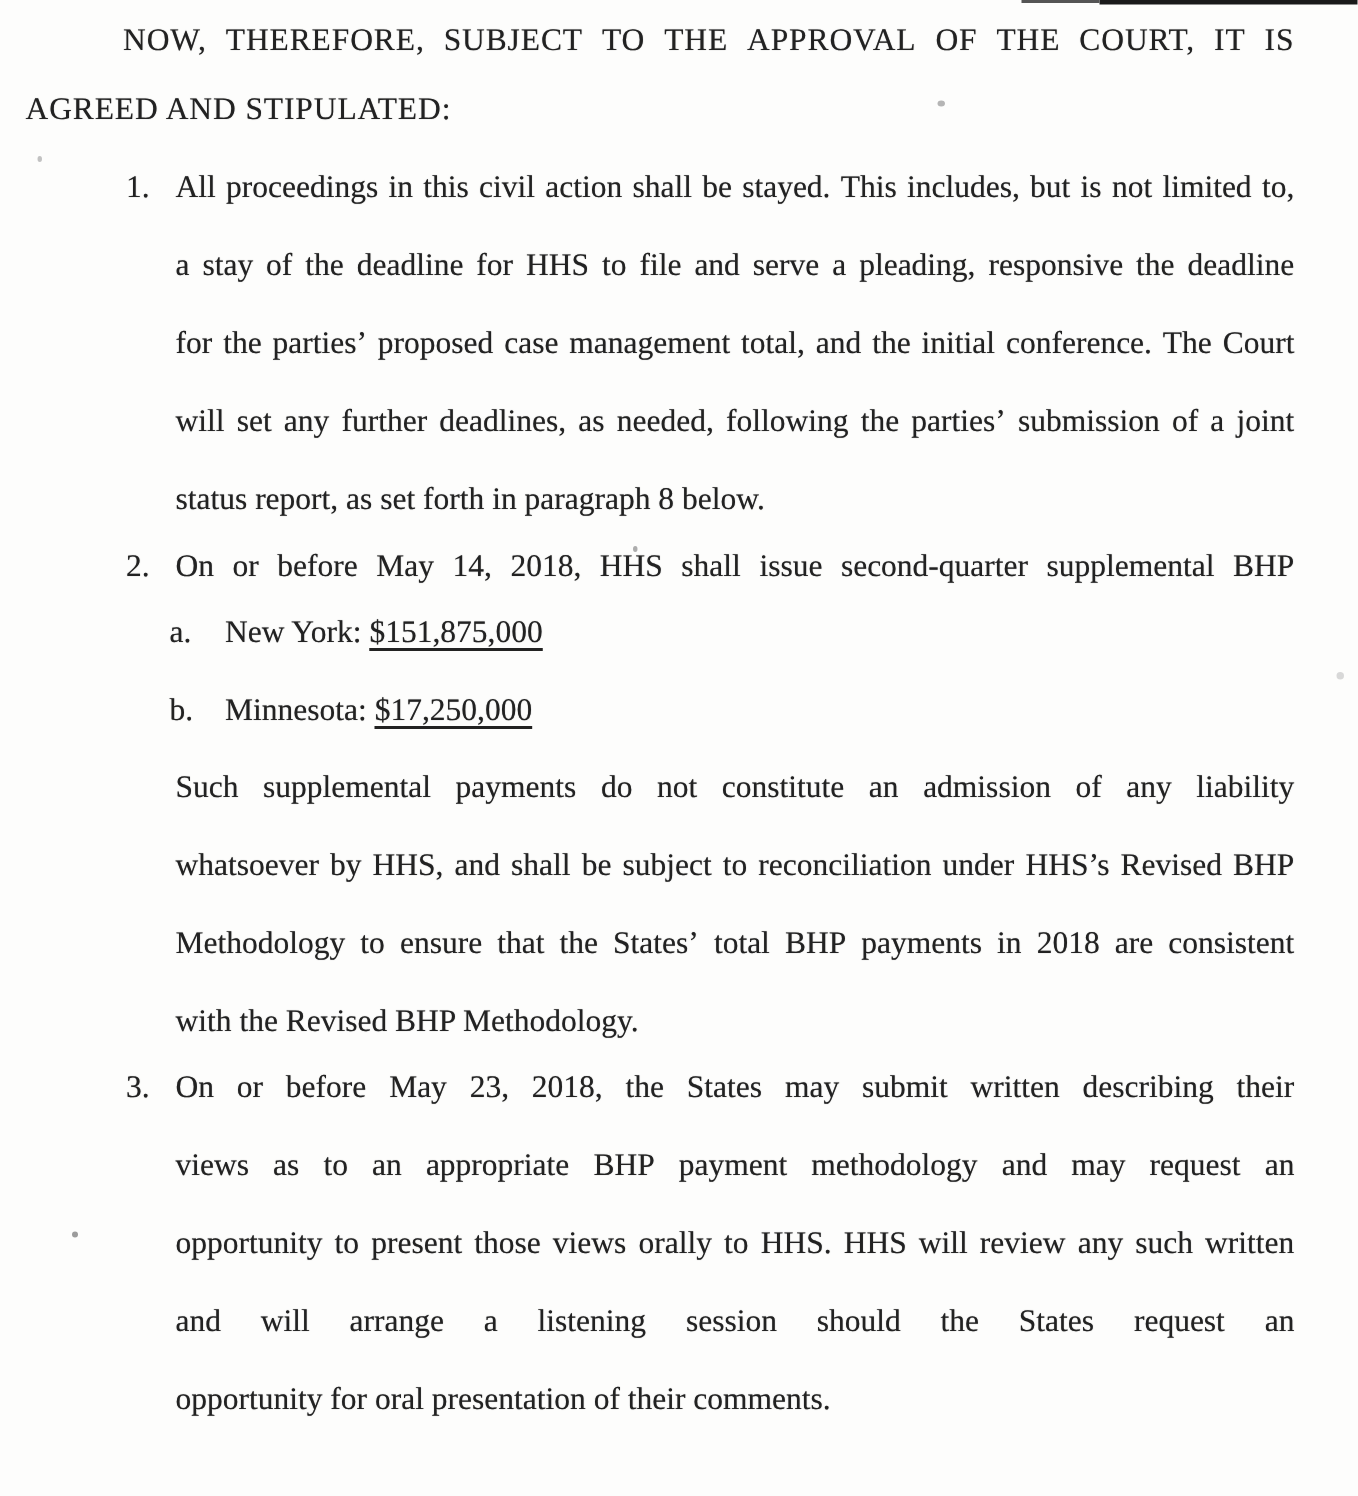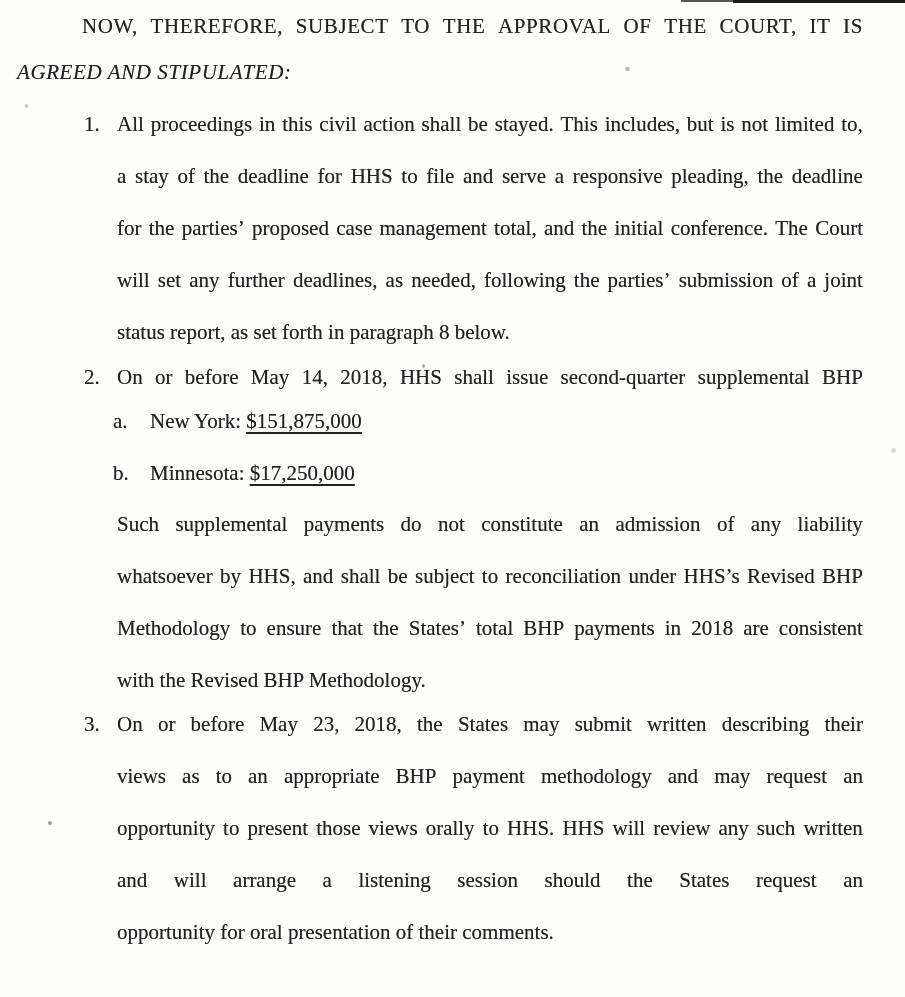--- a/index.html
+++ b/index.html
@@ -11,21 +11,21 @@
   }
   .page{
     position:relative;width:905px;height:997px;
     padding:0 42px 0 17px;box-sizing:border-box;
     text-shadow:0 0 0.6px rgba(30,30,30,0.55);
   }
   .line{height:52px;line-height:52px;white-space:nowrap;}
   .j{display:flex;justify-content:space-between;white-space:normal;}
   .caps{letter-spacing:0.6px;}
   .indent{padding-left:65px;}
-  .l-agreed{margin-top:-6px;font-style:italic;}
+  .l-agreed{margin-top:-6px;}
   .item{position:relative;margin-left:100px;}
   .item-2{margin-top:-7px;}
   .item-3{margin-top:-8px;}
   .marker{position:absolute;left:-33px;top:0;height:52px;line-height:52px;}
   .subitems{margin-left:33px;margin-top:-8px;}
   .subline{position:relative;}
   .subline .marker{left:-37px;}
   .amt{text-decoration:underline;text-decoration-thickness:2px;text-underline-offset:4px;}
   .cont{margin-top:-1px;}
   .artifact-bar{position:absolute;top:0;right:0;width:172px;height:3px;background:#1a1a1a;}
@@ -93,22 +93,22 @@
         <span>of</span>
         <span>the</span>
         <span>deadline</span>
         <span>for</span>
         <span>HHS</span>
         <span>to</span>
         <span>file</span>
         <span>and</span>
         <span>serve</span>
         <span>a</span>
+        <span>pleading,</span>
         <span>responsive</span>
-        <span>pleading,</span>
         <span>the</span>
         <span>deadline</span>
       </div>
     <div class="line j">
         <span>for</span>
         <span>the</span>
         <span>parties’</span>
         <span>proposed</span>
         <span>case</span>
         <span>management</span>

